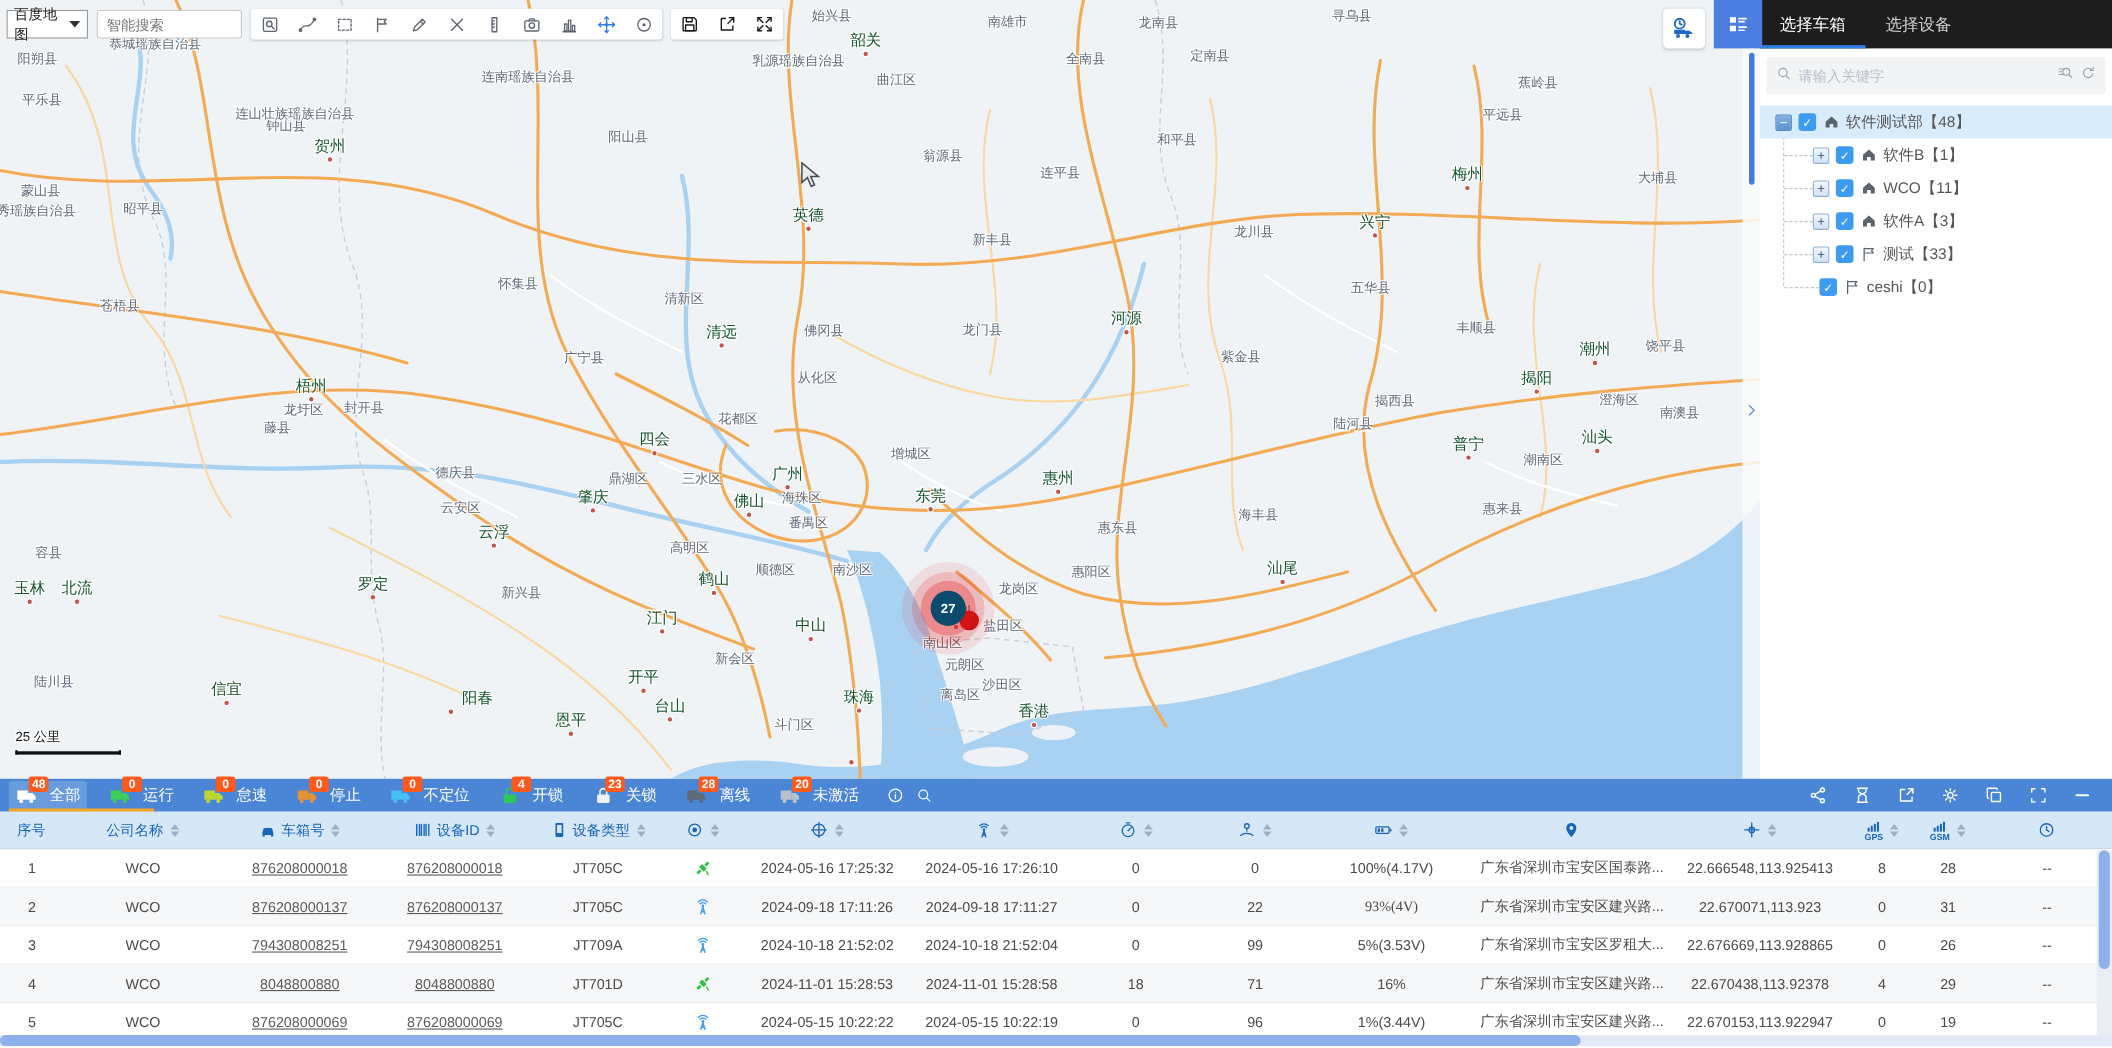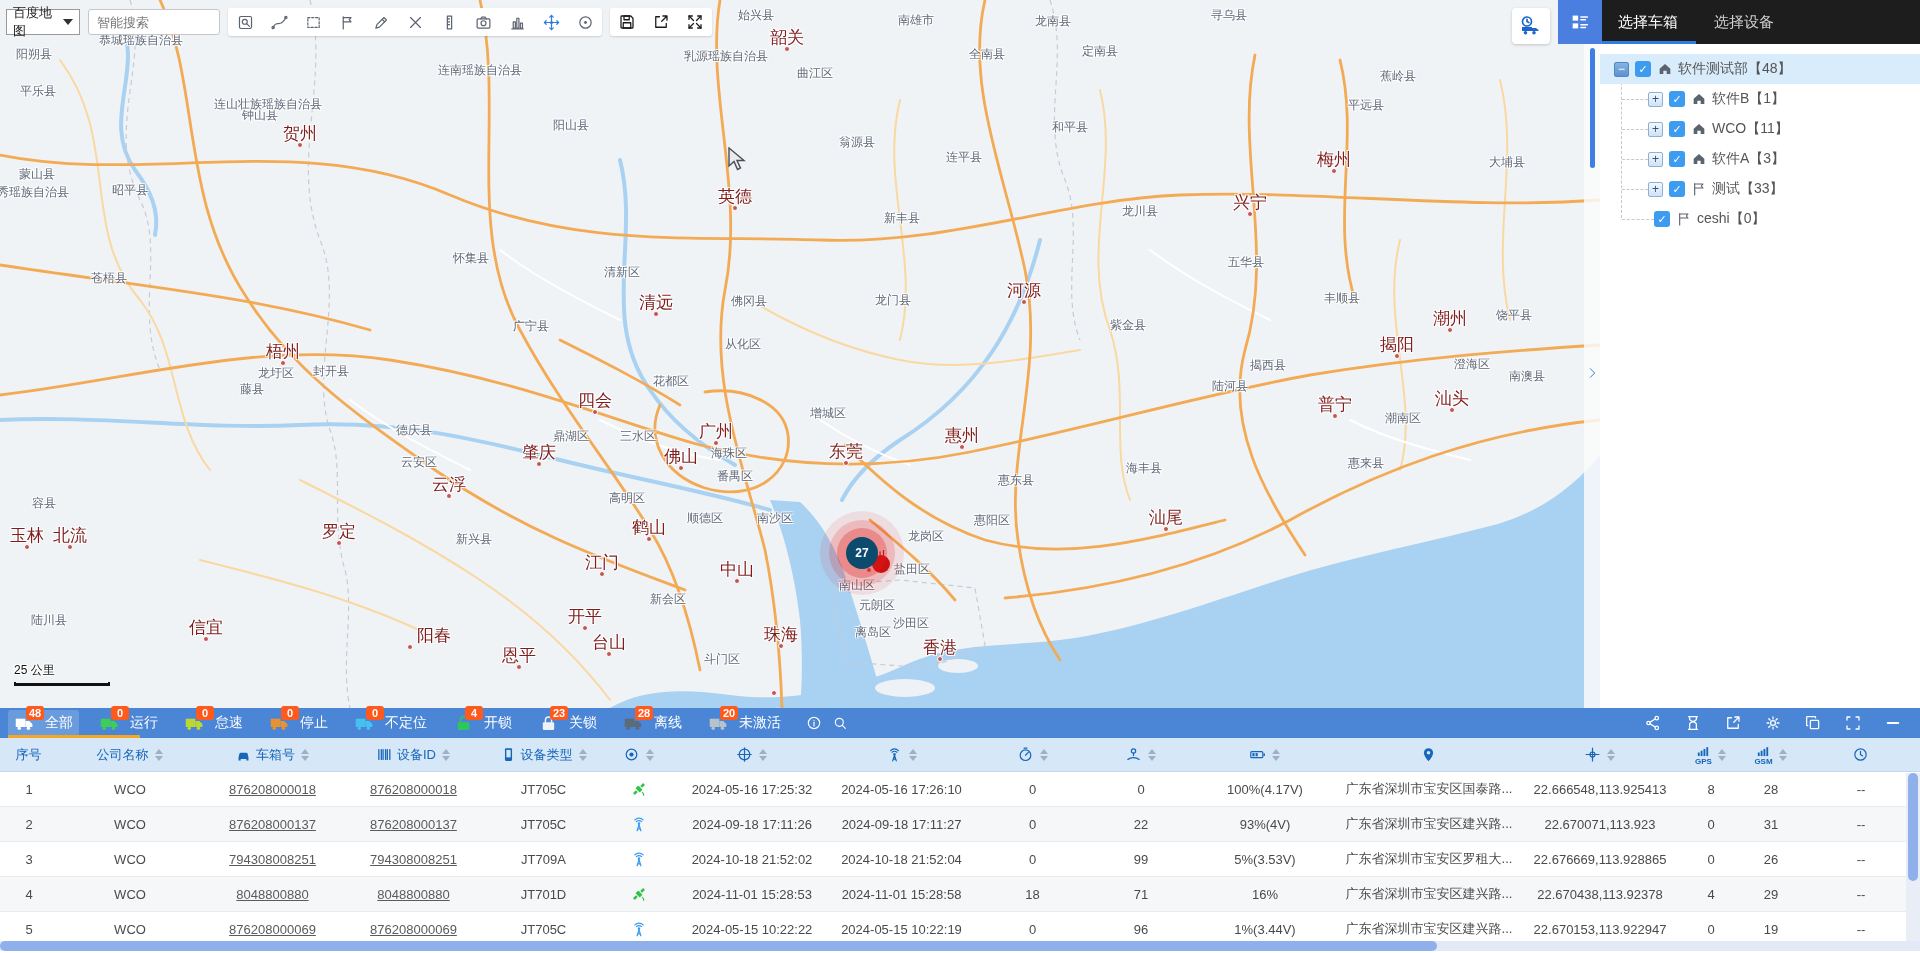--- a/index.html
+++ b/index.html
@@ -4,21 +4,21 @@
 <style>
   * { margin:0; padding:0; box-sizing:border-box; }
   html,body { width:1920px; height:953px; overflow:hidden; font-family:"Liberation Sans","DejaVu Sans",sans-serif; }
   #stage { position:relative; width:1920px; height:953px; background:#eef1f5; overflow:hidden; }
 
   
   #map { position:absolute; left:0; top:0; width:1600px; height:708px; background:#f0f3f6; overflow:hidden; }
   #roads { position:absolute; left:0; top:0; }
   .lbl { position:absolute; transform:translate(-50%,-50%); font-size:12px; color:#60697a; white-space:nowrap;
          text-shadow:-1px -1px 0 #fff,1px -1px 0 #fff,-1px 1px 0 #fff,1px 1px 0 #fff; pointer-events:none; }
-  .lbl.city { font-size:17px; color:#7f1d1d; }
+  .lbl.city { font-size:14px; color:#14532d; }
   .citydot { position:absolute; width:6px; height:6px; border-radius:50%; background:#c2564f; border:1px solid #fff; transform:translate(-50%,-50%); }
 
   
   #mapbar { position:absolute; left:6px; top:8px; display:flex; align-items:center; gap:8px; z-index:30; }
   #layer-select { display:flex; align-items:center; justify-content:space-between; width:74px; height:26px; background:#fff; border:1px solid #999; padding:0 6px; font-size:13px; color:#222; cursor:pointer; }
   #layer-select .caret { width:0; height:0; border-left:5px solid transparent; border-right:5px solid transparent; border-top:6px solid #333; }
   #smart-search { width:132px; height:26px; border:1px solid #c7c7c7; border-radius:3px; padding:0 8px; font-size:13px; color:#333; background:#fff; }
   #smart-search::placeholder { color:#777; }
   .toolgroup { display:flex; align-items:center; background:#fff; border-radius:3px; box-shadow:0 1px 2px rgba(0,0,0,.15); height:28px; }
   .toolbtn { width:34px; height:28px; display:flex; align-items:center; justify-content:center; color:#5d6470; cursor:pointer; }
@@ -463,20 +463,36 @@
         <path d="M13 6.5 H20 M13 9.5 H18"></path>
         <rect x="4" y="13.5" width="6" height="5.5" fill="currentColor" stroke="none"></rect>
         <path d="M13 15 H20 M13 18 H18"></path>
       </svg>
     </div>
   <div id="sidebar">
     <div id="side-tabs">
         <div class="side-tab active">选择车箱</div>
         <div class="side-tab">选择设备</div>
       </div>
+    <div id="side-search">
+      <span id="kw-mag"><svg viewBox="0 0 24 24" fill="none" stroke="currentColor" stroke-width="1.7" stroke-linecap="round" stroke-linejoin="round">
+            <circle cx="11" cy="11" r="6"></circle>
+            <path d="M15.5 15.5 L20 20"></path>
+          </svg></span>
+      <input id="kw-input" placeholder="请输入关键字" style="">
+      <span id="kw-adv"><svg viewBox="0 0 24 24" fill="none" stroke="currentColor" stroke-width="1.7" stroke-linecap="round" stroke-linejoin="round">
+            <path d="M3 6 h6 M3 10 h4 M3 14 h6"></path>
+            <circle cx="13.5" cy="10" r="5"></circle>
+            <path d="M17 14 L21 18"></path>
+          </svg></span>
+      <span id="kw-refresh"><svg viewBox="0 0 24 24" fill="none" stroke="currentColor" stroke-width="1.7" stroke-linecap="round" stroke-linejoin="round">
+            <path d="M18.5 13 a6.8 6.8 0 1 1 -2 -6.3"></path>
+            <path d="M19 3.5 V8 H14.5"></path>
+          </svg></span>
+    </div>
     <div id="tree">
       <div class="vline"></div>
     <div class="trow sel" style="padding-left: 14px;">
           <span class="expander minus">−</span>
           <span class="cbx">✓</span>
           <span class="ticon"><svg viewBox="0 0 24 24" fill="none" stroke="currentColor" stroke-width="1.7" stroke-linecap="round" stroke-linejoin="round">
               <path d="M4 11.5 L12 4.5 L20 11.5 V19.5 H14.5 V14.5 H9.5 V19.5 H4 Z" fill="currentColor" stroke="none"></path>
             </svg></span>
           <span>软件测试部【48】</span>
         </div>
@@ -900,21 +916,21 @@
             <svg viewBox="0 0 24 24" fill="none" stroke="currentColor" stroke-width="1.7" stroke-linecap="round" stroke-linejoin="round" style="color: rgb(59, 156, 245);">
               <path d="M6.5 6.5 a7.5 7.5 0 0 1 11 0 M8.6 8.8 a4.8 4.8 0 0 1 6.8 0"></path>
               <circle cx="12" cy="11.5" r="1.7" fill="currentColor" stroke="none"></circle>
               <path d="M12 13 L9.5 21 M12 13 L14.5 21 M10.2 18.5 H13.8"></path>
             </svg>
           </div>
           <div class="td" style="width: 156px;">2024-09-18 17:11:26</div>
           <div class="td" style="width: 143px;">2024-09-18 17:11:27</div>
           <div class="td" style="width: 119px;">0</div>
           <div class="td" style="width: 98px;">22</div>
-          <div class="td" style="width: 150px;">93%(4V)</div>
+          <div class="td" style="width: 150px; font-family: Liberation Serif, serif;">93%(4V)</div>
           <div class="td" style="width: 178px;">广东省深圳市宝安区建兴路...</div>
           <div class="td" style="width: 164px;">22.670071,113.923</div>
           <div class="td" style="width: 58px;">0</div>
           <div class="td" style="width: 62px;">31</div>
           <div class="td" style="width: 118px;">--</div>
         </div>
         <div class="tr">
           <div class="td" style="width: 58px;">3</div>
           <div class="td" style="width: 144px;">WCO</div>
           <div class="td" style="width: 141px;">

